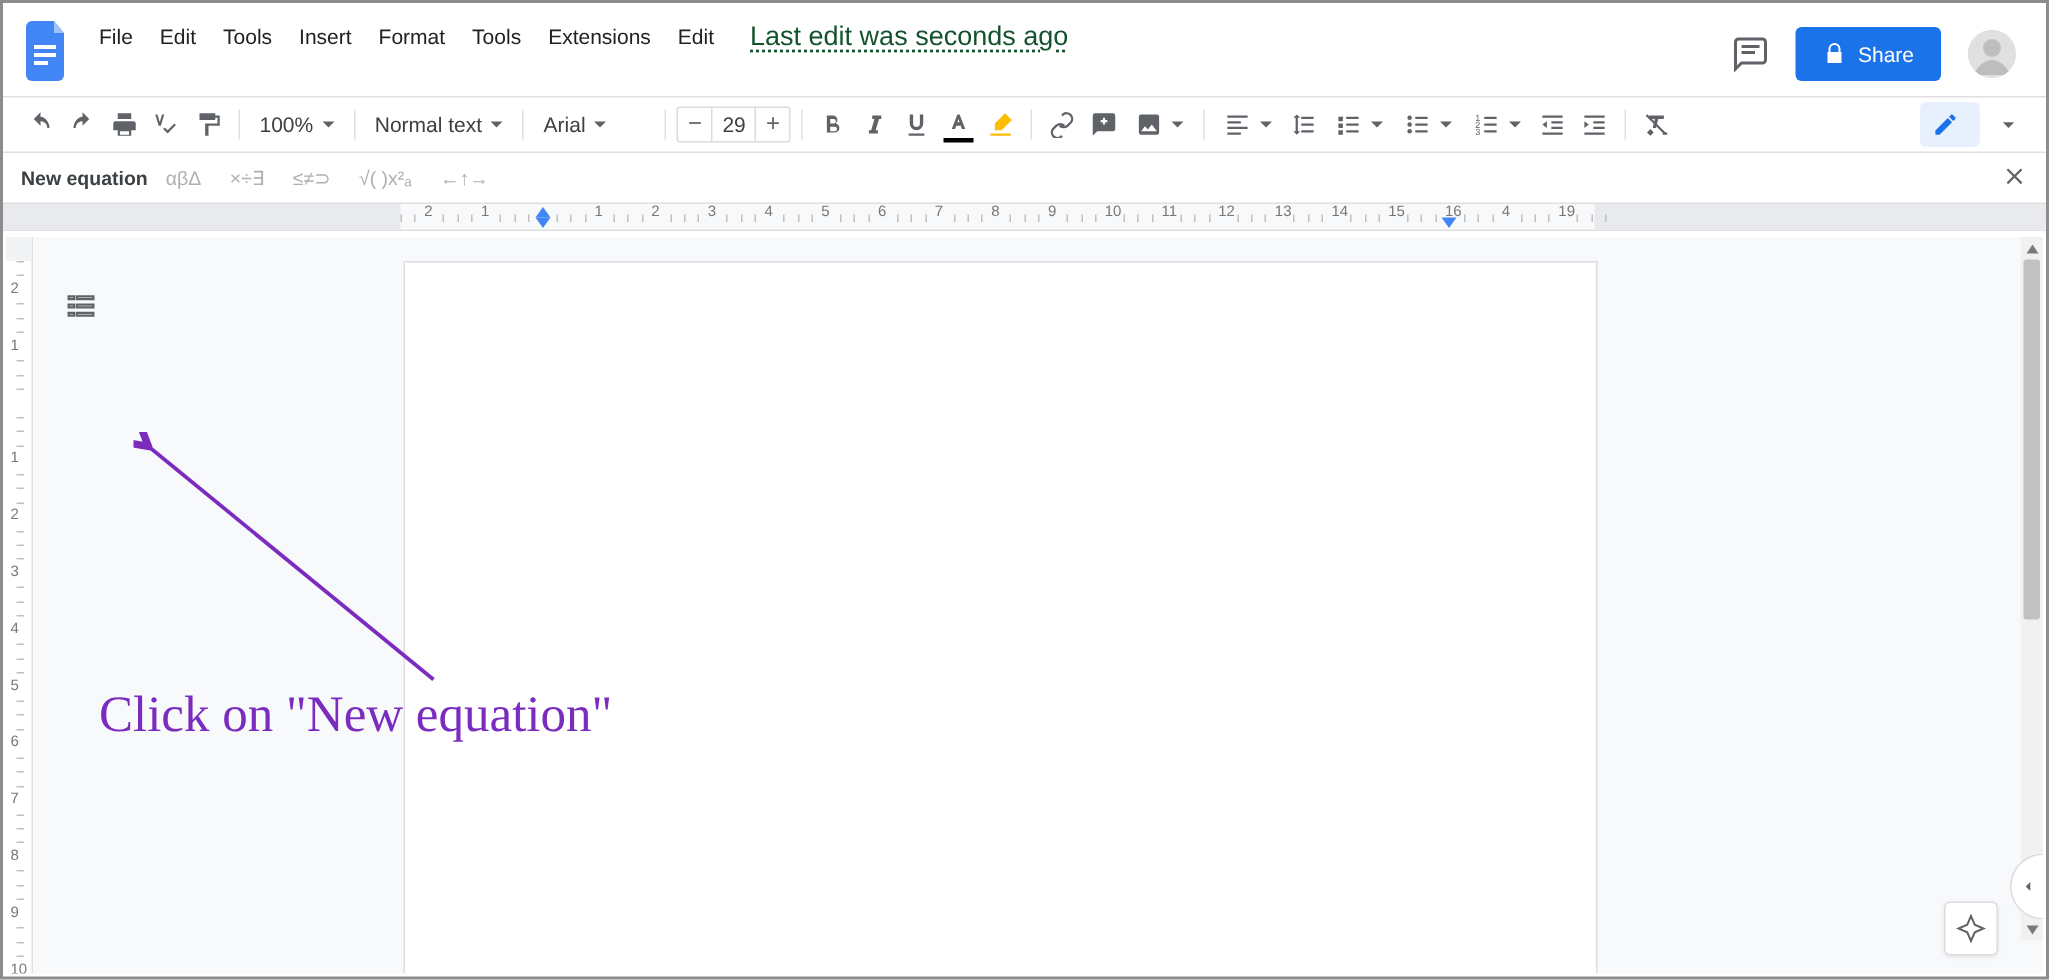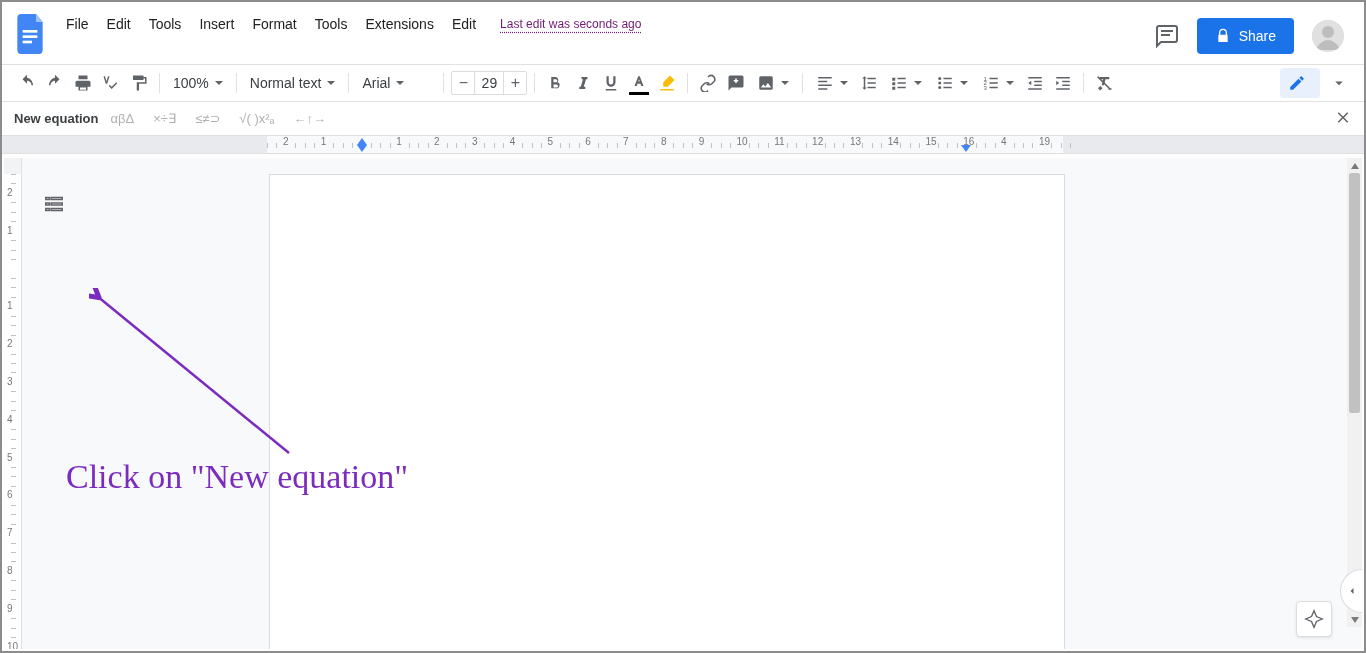--- a/index.html
+++ b/index.html
@@ -30,23 +30,23 @@
   .doc-title {
     font-size: 18px; color: #5f6368; letter-spacing: 0;
   }
   .title-icon { width: 18px; height: 18px; fill: #5f6368; cursor: pointer; }
   .menu-row { display: flex; gap: 2px; margin-top: 2px; align-items: center; }
   .menu-item {
     padding: 4px 8px; font-size: 14px; color: #202124; cursor: pointer;
     border-radius: 4px;
   }
   .last-edit {
-    color: #701a75; text-decoration: underline dotted;
+    color: #14532d; text-decoration: underline dotted;
     text-underline-offset: 4px;
-    margin-left: 14px; font-size: 12px; cursor: pointer;
+    margin-left: 14px; font-size: 18px; cursor: pointer;
   }
   .header-spacer { flex: 1; }
   .header-right { display: flex; align-items: center; gap: 18px; padding-right: 8px; padding-top: 8px;}
   .comments-icon { width: 24px; height: 24px; fill: #5f6368; cursor: pointer; }
   .share-btn {
     background: #1a73e8; color: #fff; border: none; border-radius: 4px;
     height: 36px; padding: 0 18px;
     font-size: 14px; font-weight: 500;
     display: flex; align-items: center; gap: 8px; cursor: pointer;
   }

